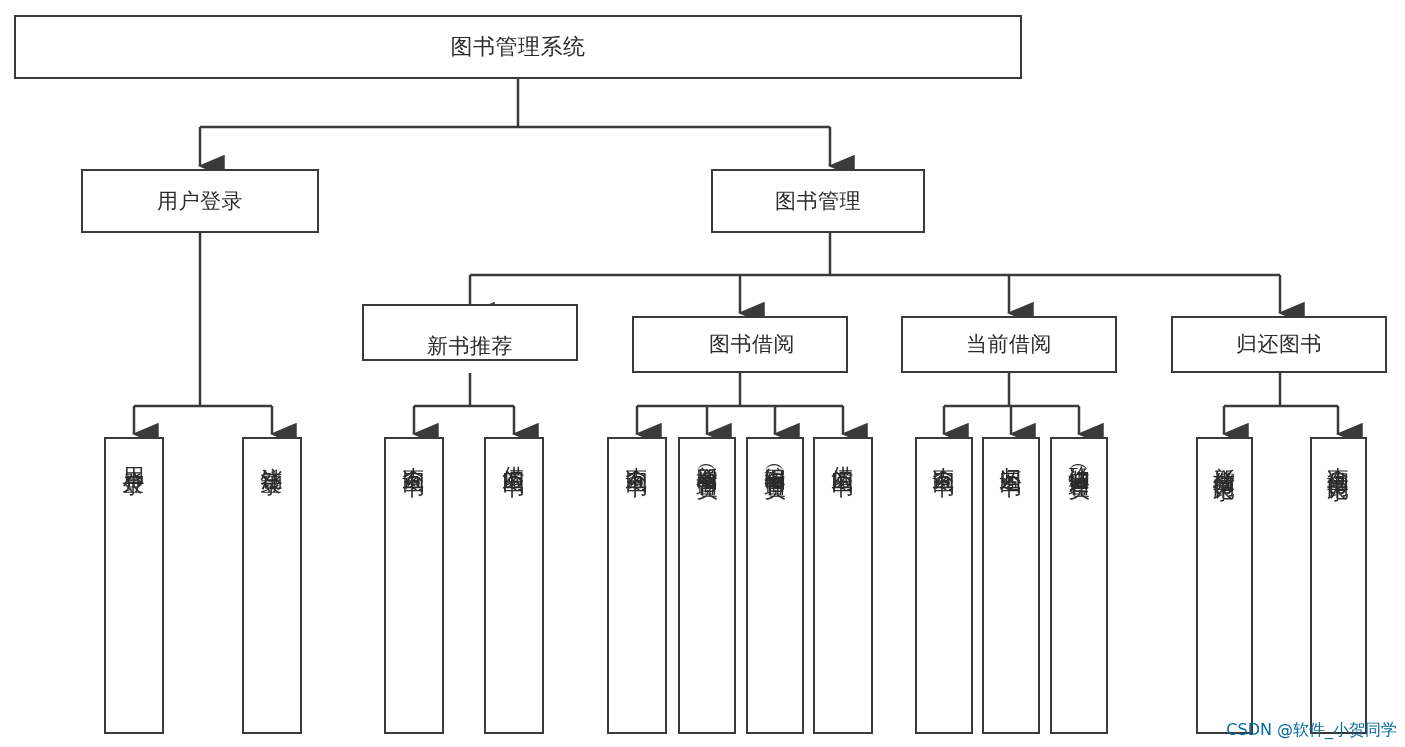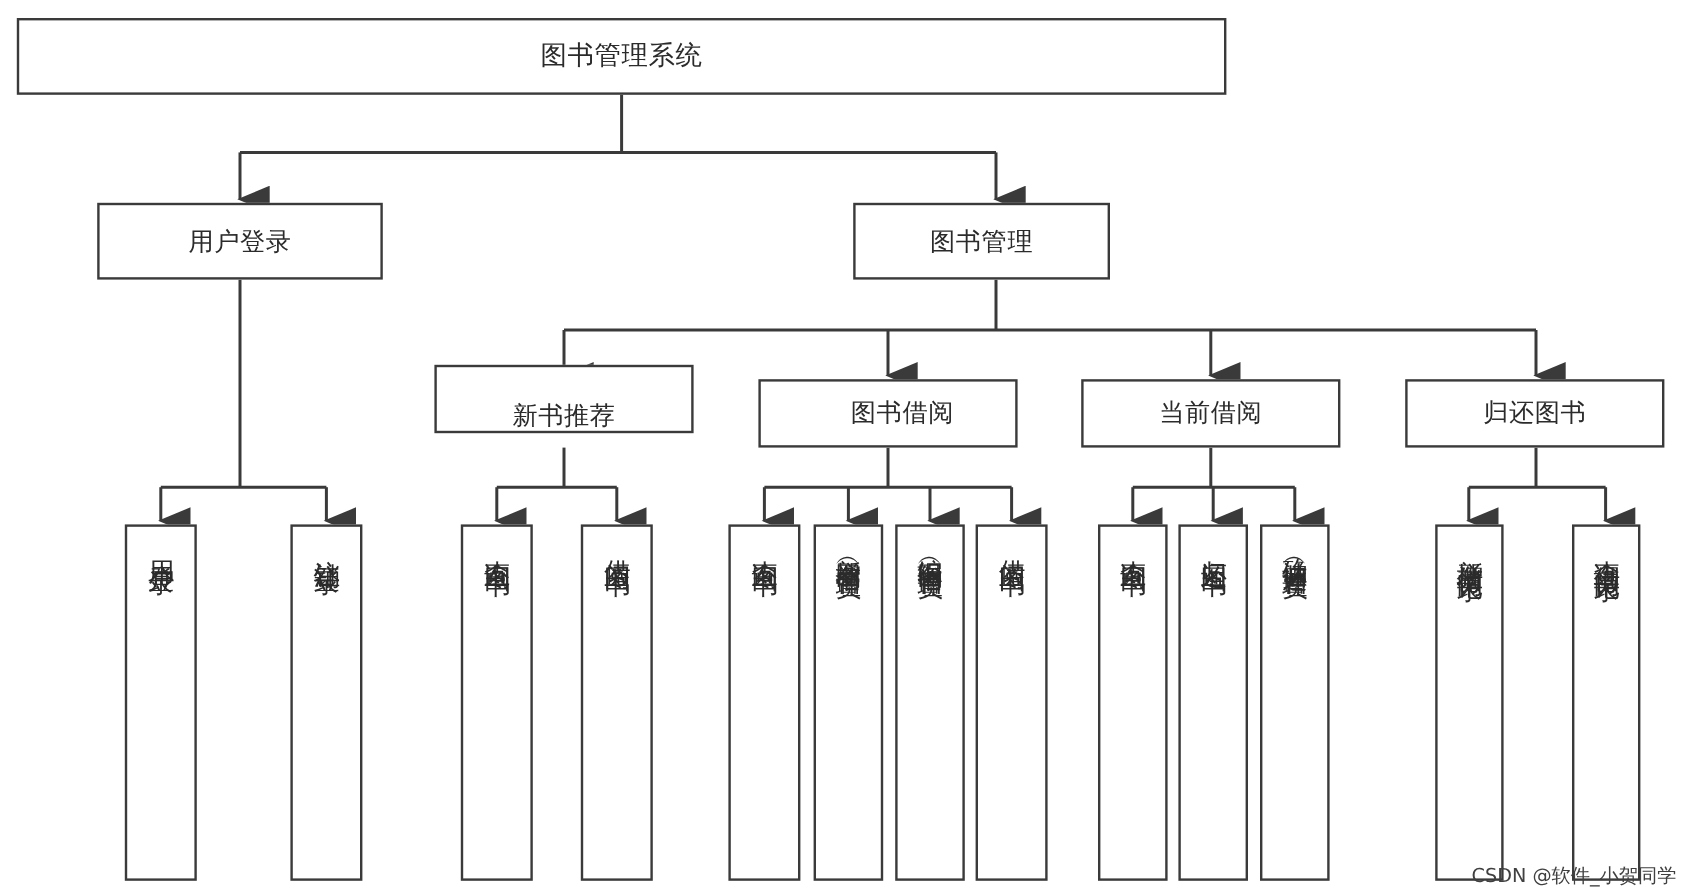--- a/index.html
+++ b/index.html
@@ -65,21 +65,21 @@
   }
   .node.vert.tall .label {
     font-size: 21px;
     letter-spacing: 2px;
   }
   .watermark {
     position: absolute;
     right: 8px;
     bottom: 6px;
     font-size: 16px;
-    color: #404040;
+    color: #0369a1;
     white-space: nowrap;
     font-family: "DejaVu Sans", "Liberation Sans", sans-serif;
   }
 </style>
 </head>
 <body>
 
 <div id="canvas">
 
   <svg class="edges" viewBox="0 0 1405 747">

